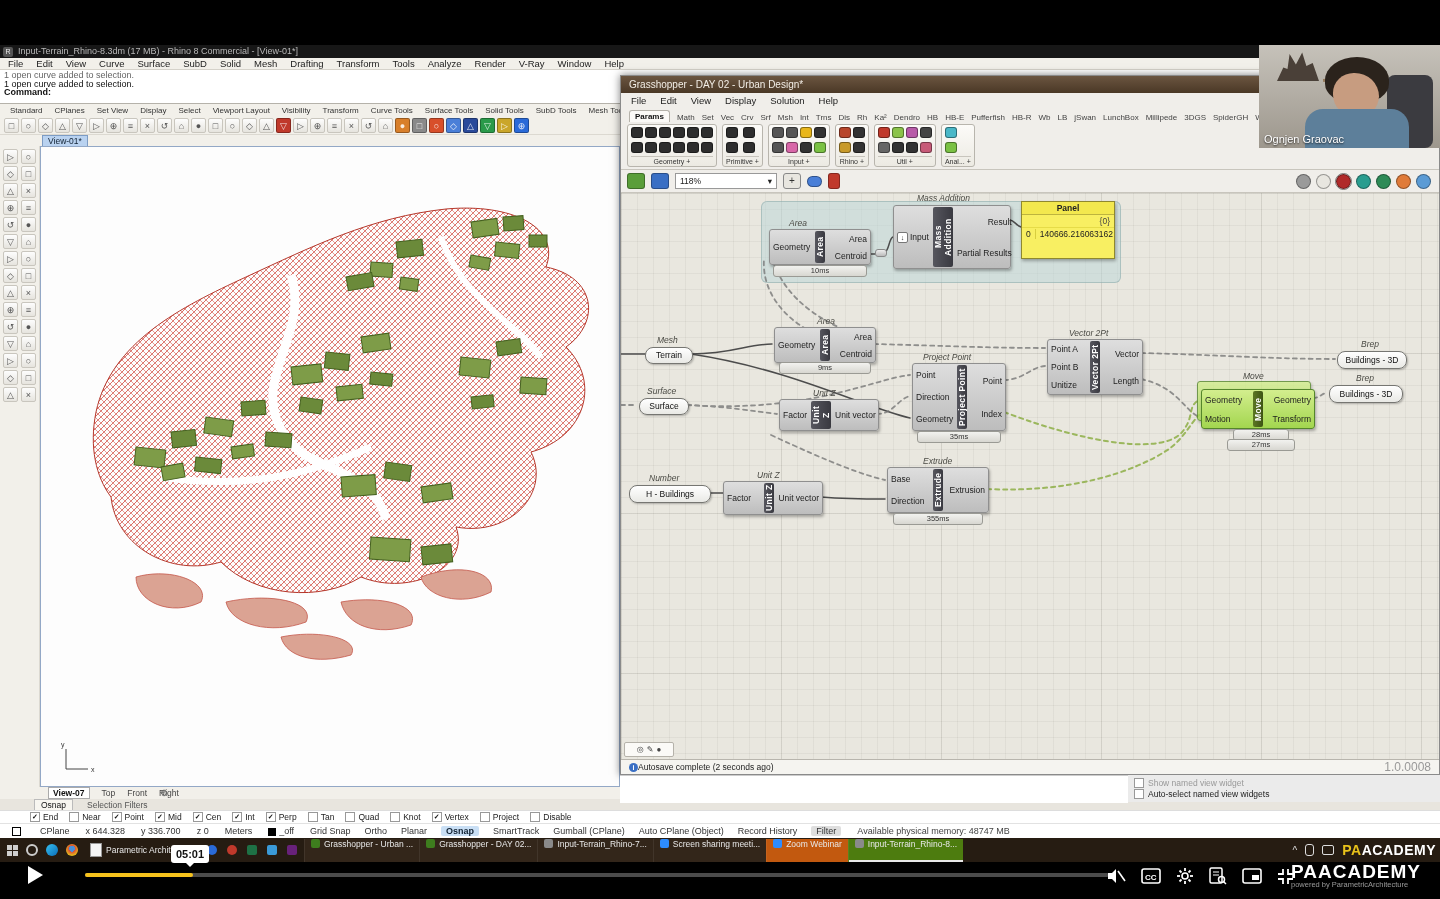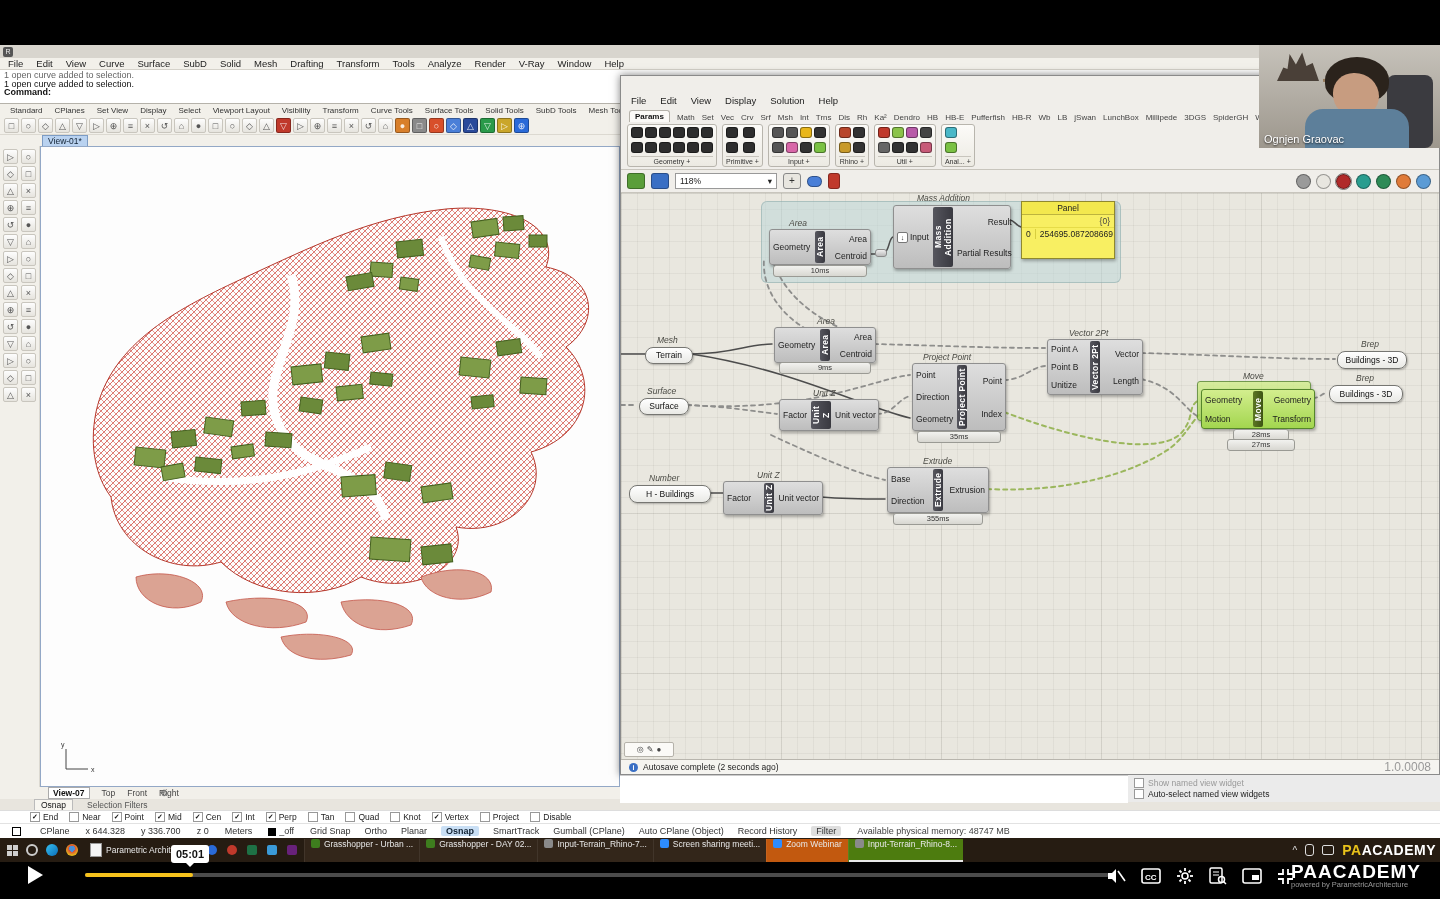--- a/index.html
+++ b/index.html
@@ -71,41 +71,41 @@
   .zoomsel{width:92px;height:14px;background:#fff;border:1px solid #999;font-size:8.5px;line-height:14px;
            padding:0 4px;color:#222;display:flex;justify-content:space-between}
   .dot{width:13px;height:13px;border-radius:50%;display:inline-block;border:1px solid rgba(0,0,0,.35)}
   .gh-canvas{position:absolute;left:0;top:117px;width:818px;height:566px;background-color:#e9e7df;overflow:hidden;
      background-image:linear-gradient(rgba(110,110,100,.08) 1px,transparent 1px),
                       linear-gradient(90deg,rgba(110,110,100,.08) 1px,transparent 1px),
                       linear-gradient(rgba(110,110,100,.12) 1px,transparent 1px),
                       linear-gradient(90deg,rgba(110,110,100,.12) 1px,transparent 1px);
      background-size:16px 16px,16px 16px,160px 160px,160px 160px}
   .gh-status{position:absolute;left:0;top:683px;width:100%;height:15px;background:#f5f4f0;border-top:1px solid #b8b5ad;
-             display:flex;align-items:center;gap:5px;padding:0 8px;font-size:8.5px;color:#222;box-sizing:border-box}
+             display:flex;align-items:center;padding:0 8px;font-size:8.5px;color:#222;box-sizing:border-box}
   .info-ico{width:9px;height:9px;border-radius:50%;background:#3a6fc4;color:#fff;font-size:7px;line-height:9px;
             text-align:center;font-weight:bold}
   .ver{margin-left:auto;color:#999;font-size:12px}
   
   .ggroup{position:absolute;background:rgba(185,213,215,.5);border:1px solid rgba(125,158,158,.45);border-radius:6px}
   .ghnode{position:absolute;display:flex;align-items:stretch;background:linear-gradient(#dedede,#bdbdbd);
           border:1px solid #8f8f8f;border-radius:3px;box-shadow:1px 2px 3px rgba(0,0,0,.3);font-size:8.5px;color:#1d1d1d}
   .pcol{display:flex;flex-direction:column;justify-content:space-around;padding:0 3px;flex:1;white-space:nowrap}
   .pin{align-items:flex-start}.pout{align-items:flex-end}
   .vlab{writing-mode:vertical-rl;transform:rotate(180deg);background:linear-gradient(90deg,#393940,#56565e);
         color:#fff;font-weight:bold;font-size:8.5px;text-align:center;border-radius:2px;margin:1px;padding:1px 0;letter-spacing:.4px}
   .ghnode.sel{background:linear-gradient(#d3ee8e,#a3d64f);border-color:#55862b}
   .ghnode.sel .vlab{background:linear-gradient(90deg,#3e5314,#5c7823)}
   .ntitle{position:absolute;font-style:italic;font-size:8.5px;color:#4a4a44;white-space:nowrap}
   .tbadge{position:absolute;background:linear-gradient(#f2f2ef,#d8d7d1);border:1px solid #9a9a94;border-radius:3px;
           font-size:7.5px;text-align:center;color:#333;height:10px;line-height:10px}
   .ghpill{position:absolute;background:linear-gradient(#ffffff,#e9e9e5);border:1px solid #767672;border-radius:8px;
           font-size:8.5px;text-align:center;color:#111;box-shadow:1px 1px 2px rgba(0,0,0,.25)}
   .gh-panel{position:absolute;background:#f8ef62;border:1px solid #8f882e;box-shadow:1px 2px 3px rgba(0,0,0,.3);font-size:8.5px;color:#222}
-  .gh-panel .ph{background:#f3e84e;border-bottom:1px solid #bdb43e;text-align:center;font-weight:normal;height:12px;line-height:12px}
+  .gh-panel .ph{background:#f3e84e;border-bottom:1px solid #bdb43e;text-align:center;font-weight:bold;height:12px;line-height:12px}
   .gh-panel .badge-row{text-align:right;padding:1px 4px;border-bottom:1px solid #e6dc48;color:#444}
   .gh-panel .prow{display:flex;gap:4px;padding:1px 4px}
   .gh-panel .pidx{border-right:1px solid #d8ce3e;padding-right:4px}
   .inico{width:9px;height:9px;border:1px solid #777;background:#fff;border-radius:2px;font-size:7px;line-height:9px;
          text-align:center;margin-right:2px;display:inline-block}
   .relay{position:absolute;width:10px;height:6px;background:linear-gradient(#eee,#bbb);border:1px solid #888;border-radius:3px}
   .cornerbtns{position:absolute;left:3px;top:549px;width:48px;height:13px;background:#fbfaf7;border:1px solid #b5b2aa;
               border-radius:2px;display:flex;gap:3px;align-items:center;justify-content:center;font-size:8px;color:#444}
   
   #whitestrip{position:absolute;left:620px;top:775px;width:508px;height:27px;background:#fff;border-top:1px solid #ccc}
@@ -158,20 +158,21 @@
   #tooltip::after{content:"";position:absolute;left:15px;top:18px;border-left:4px solid transparent;
                   border-right:4px solid transparent;border-top:4px solid #fff}
   svg text{font-family:"Liberation Sans",sans-serif}
 </style>
 </head>
 <body>
 
 <div id="stage">
 
   <div id="rhino">
+    <div class="r-title">Input-Terrain_Rhino-8.3dm (17 MB) - Rhino 8 Commercial - [View-01*]</div>
     <div class="r-appico">R</div>
     <div class="r-menu">
         <span class="">File</span>
         <span class="">Edit</span>
         <span class="">View</span>
         <span class="">Curve</span>
         <span class="">Surface</span>
         <span class="">SubD</span>
         <span class="">Solid</span>
         <span class="">Mesh</span>
@@ -420,20 +421,21 @@
           <span class="chip">Gumball (CPlane)</span>
           <span class="chip">Auto CPlane (Object)</span>
           <span class="chip">Record History</span>
           <span class="chip gray">Filter</span>
         </span>
       <span style="color:#444">Available physical memory: 48747 MB</span>
     </div>
   </div>
 
   <div id="gh">
+    <div class="gh-title">Grasshopper - DAY 02 - Urban Design*</div>
     <div class="gh-menu">
         <span class="">File</span>
         <span class="">Edit</span>
         <span class="">View</span>
         <span class="">Display</span>
         <span class="">Solution</span>
         <span class="">Help</span>
       </div>
     <div class="gh-tabs">
         <span class=" active">Params</span>
@@ -613,21 +615,21 @@
             <span class="">Result</span>
             <span class="">Partial Results</span>
           </div>
       </div>
 
       <div class="gh-panel" style="left:400px;top:8px;width:92px;height:56px">
         <div class="ph">Panel</div>
         <div class="badge-row">{0}</div>
         <div class="prow">
             <span class="pidx">0</span>
-          <span>254695.087208669</span>
+          <span>140666.216063162</span>
           </div>
       </div>
 
       <div class="ntitle" style="left:36px;top:142px">Mesh</div>
       <div class="ghpill" style="left:24px;top:154px;width:46px;height:15px;line-height:15px">Terrain</div>
 
       <div class="ghnode" style="left:153px;top:134px;width:100px;height:34px">
         <div class="pcol pin">
             <span class="">Geometry</span>
           </div>

